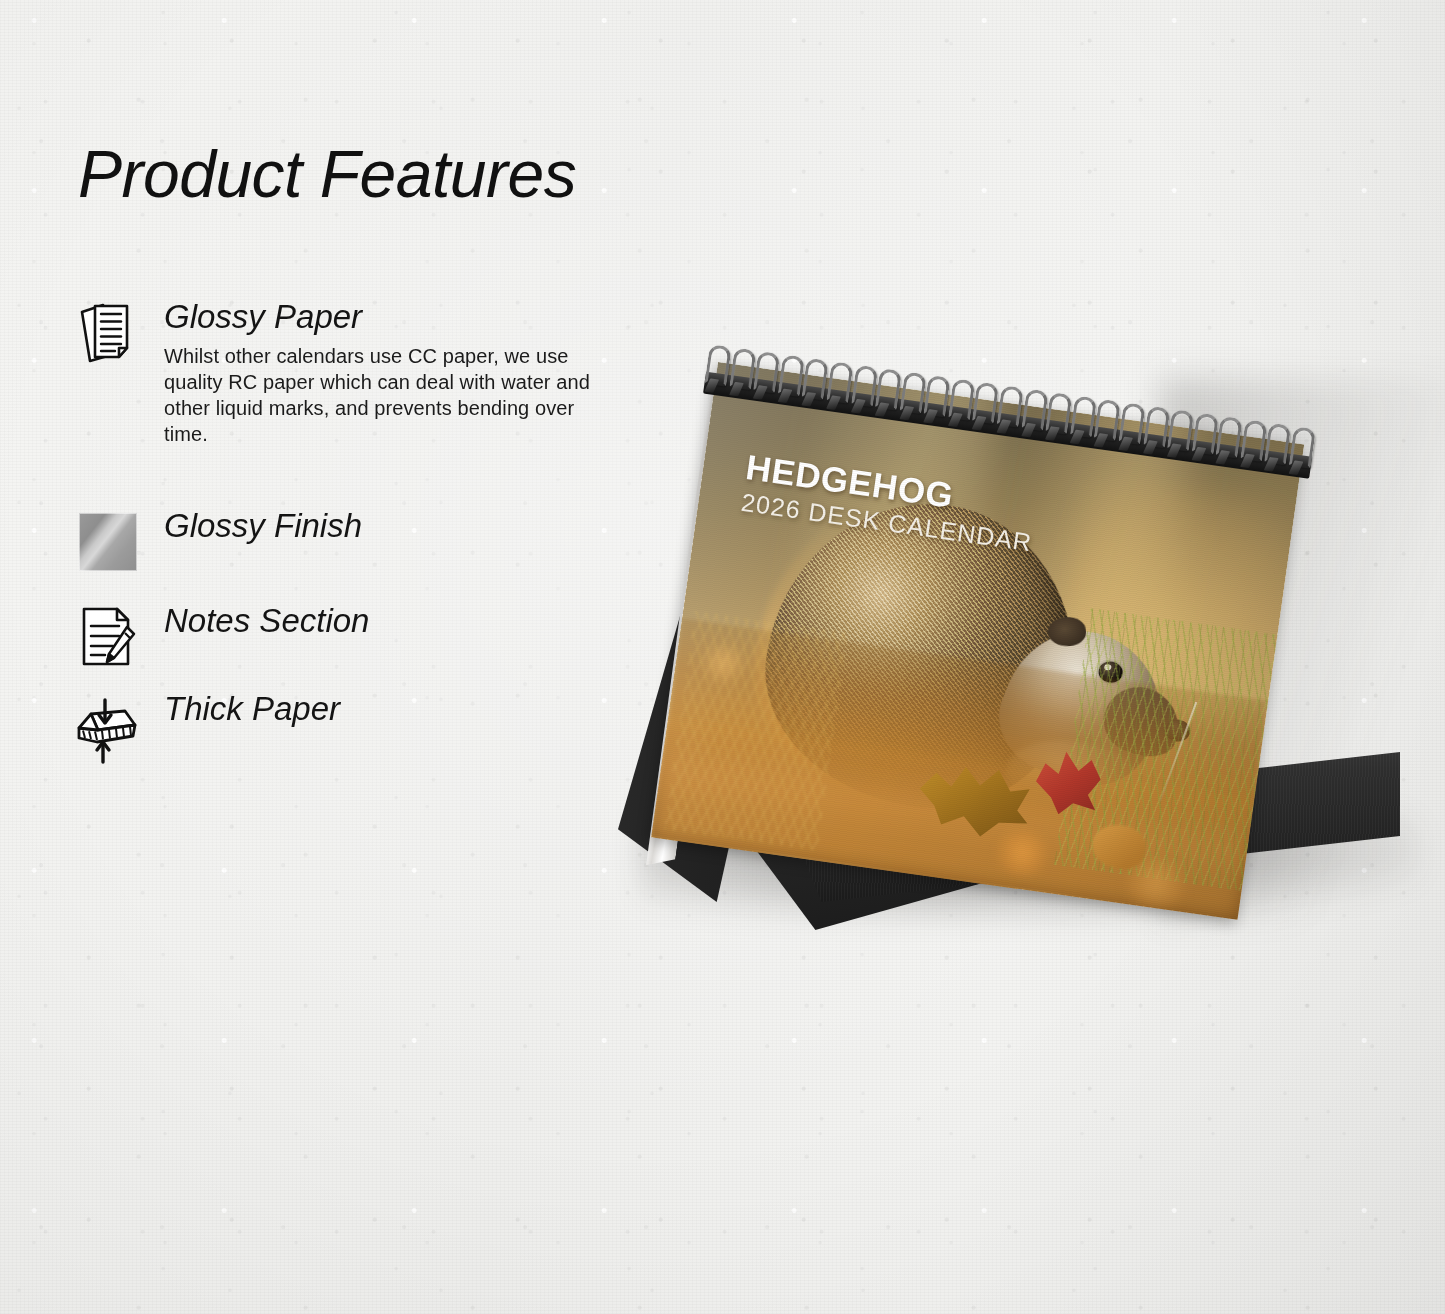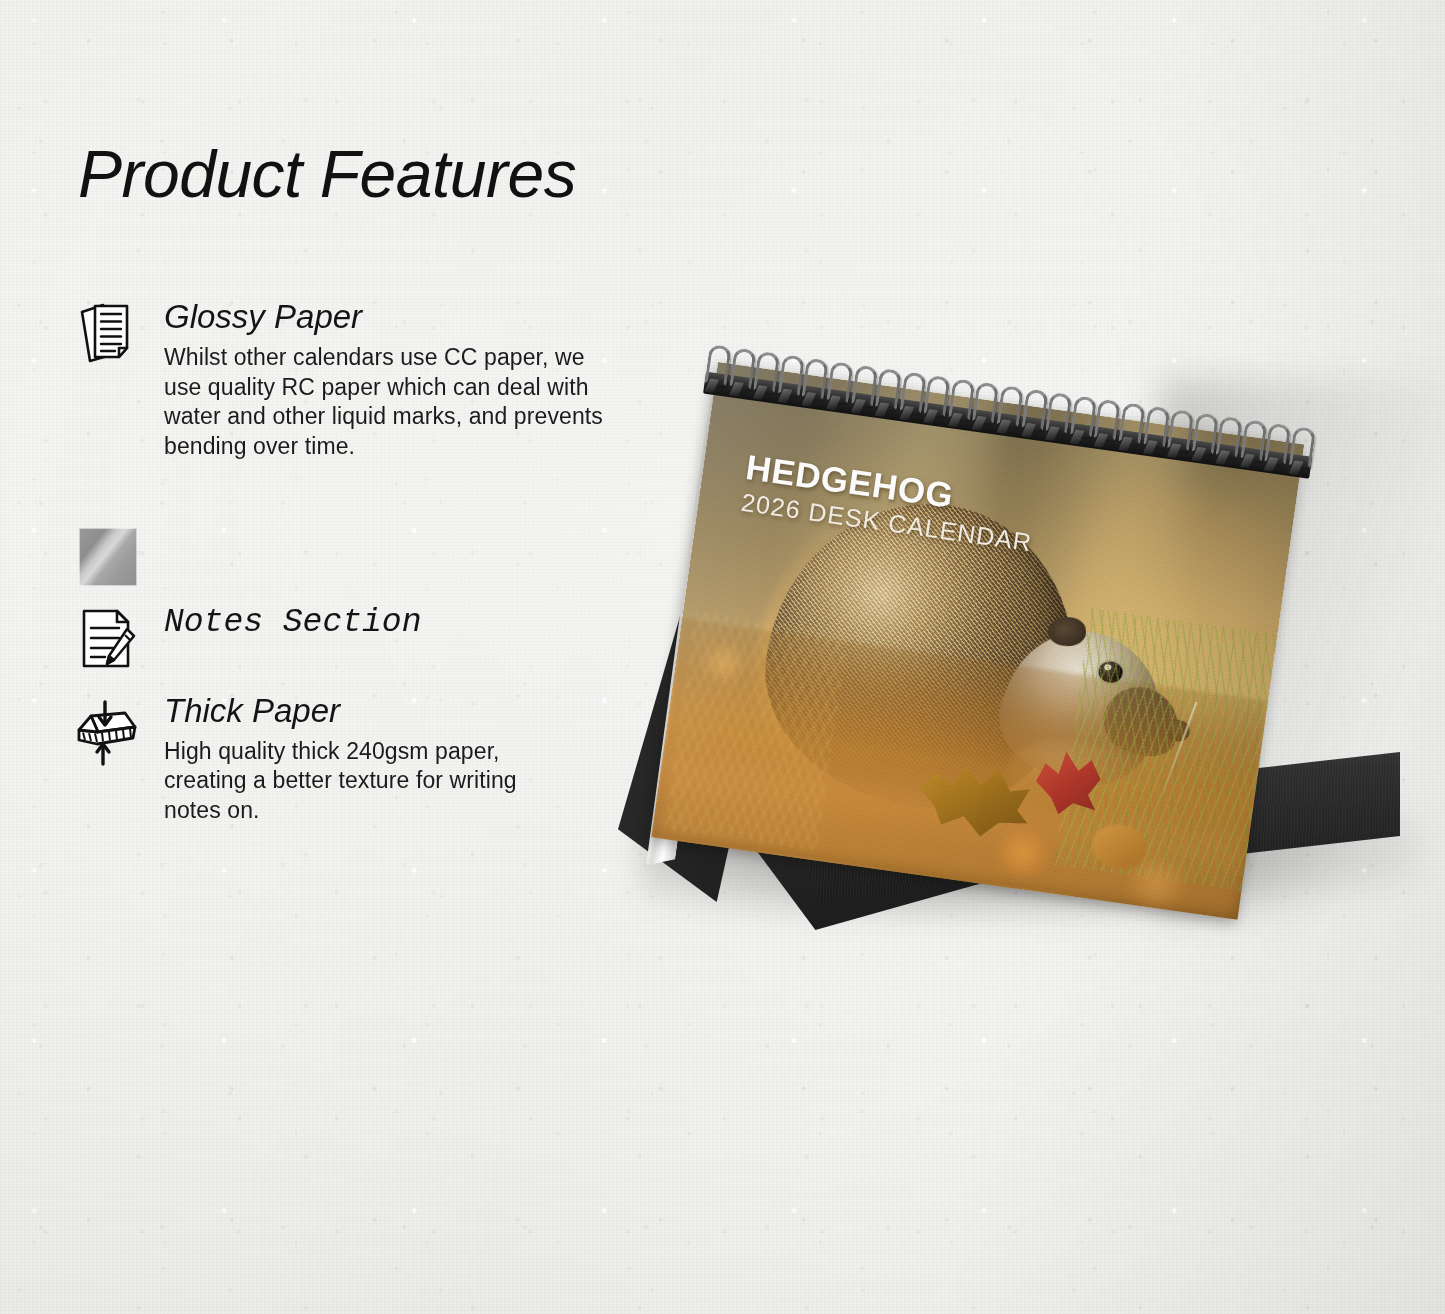--- a/index.html
+++ b/index.html
@@ -60,35 +60,35 @@
     position:absolute; left:0; top:0;
     width:72px; height:72px;
     display:flex; align-items:flex-start; justify-content:center;
   }
   .feature-icon svg { display:block; }
   .feature-title {
     font-size:33px; font-style:italic; font-weight:400;
     color:#141414; line-height:1.02; white-space:nowrap;
   }
   .feature-desc {
-    font-size:23px; line-height:1.3; color:#1b1b1b;
+    font-size:20px; line-height:1.3; color:#1b1b1b;
     letter-spacing:.1px;
   }
 
   
   #feature-quality        { padding-left:92px; }
   #feature-quality .feature-title { margin-top:4px; }
   #feature-quality .feature-desc  { margin-top:9px; width:450px; }
 
   #feature-glossy         { padding-left:92px; margin-top:62px; }
   #feature-glossy .feature-icon { top:4px; }
   #feature-glossy .feature-title { margin-top:4px; }
   #feature-glossy .feature-desc  { margin-top:9px; width:420px; padding-left:2px; }
 
-  #feature-notes          { padding-left:92px; margin-top:62px;font-family:Liberation Mono, monospace; }
+  #feature-notes          { padding-left:92px; margin-top:62px; }
   #feature-notes .feature-title { margin-top:4px; }
   #feature-notes .feature-desc  { margin-top:11px; width:420px; padding-left:4px; }
 
   #feature-thick          { padding-left:92px; margin-top:54px; }
   #feature-thick .feature-icon { top:6px; }
   #feature-thick .feature-title { margin-top:4px; }
   #feature-thick .feature-desc  { margin-top:9px; width:400px; }
 
   
   .gloss-swatch {
@@ -436,20 +436,21 @@
       </svg>
     </div>
     <div class="feature-title">Glossy Paper</div>
     <div class="feature-desc">Whilst other calendars use CC paper, we use quality RC paper which can deal with water and other liquid marks, and prevents bending over time.</div>
   </div>
 
   <div class="feature" id="feature-glossy">
     <div class="feature-icon">
       <div class="gloss-swatch"></div>
     </div>
+    <div class="feature-title">Glossy Finish</div>
   </div>
 
   <div class="feature" id="feature-notes">
     <div class="feature-icon">
       <svg width="62" height="66" viewBox="0 0 62 66">
         <g fill="#fff" stroke="#111" stroke-width="2.6" stroke-linejoin="round">
           <path d="M7 5 H40 L51 16 V60 H7 Z"></path>
           <path d="M40 5 V16 H51 Z" fill="#fff"></path>
         </g>
         <g stroke="#111" stroke-width="2.5" stroke-linecap="round">
@@ -488,21 +489,20 @@
         </g>
         <g stroke="#111" stroke-width="3.4" stroke-linecap="round" fill="none">
           <line x1="30" y1="2" x2="30" y2="24"></line>
           <polyline points="24,17 30,25 36,17" stroke-linejoin="round"></polyline>
           <line x1="28" y1="64" x2="28" y2="46"></line>
           <polyline points="22,52 28,44 34,52" stroke-linejoin="round"></polyline>
         </g>
       </svg>
     </div>
     <div class="feature-title">Thick Paper</div>
-    <div class="feature-desc">High quality thick 240gsm paper, creating a better texture for writing notes on.</div>
   </div>
 
 </div>
 
 <div id="calendar-mockup">
 
   <div id="calendar-shadow-right"></div>
   <div id="calendar-shadow"></div>
 
   <div id="easel-back"></div>

